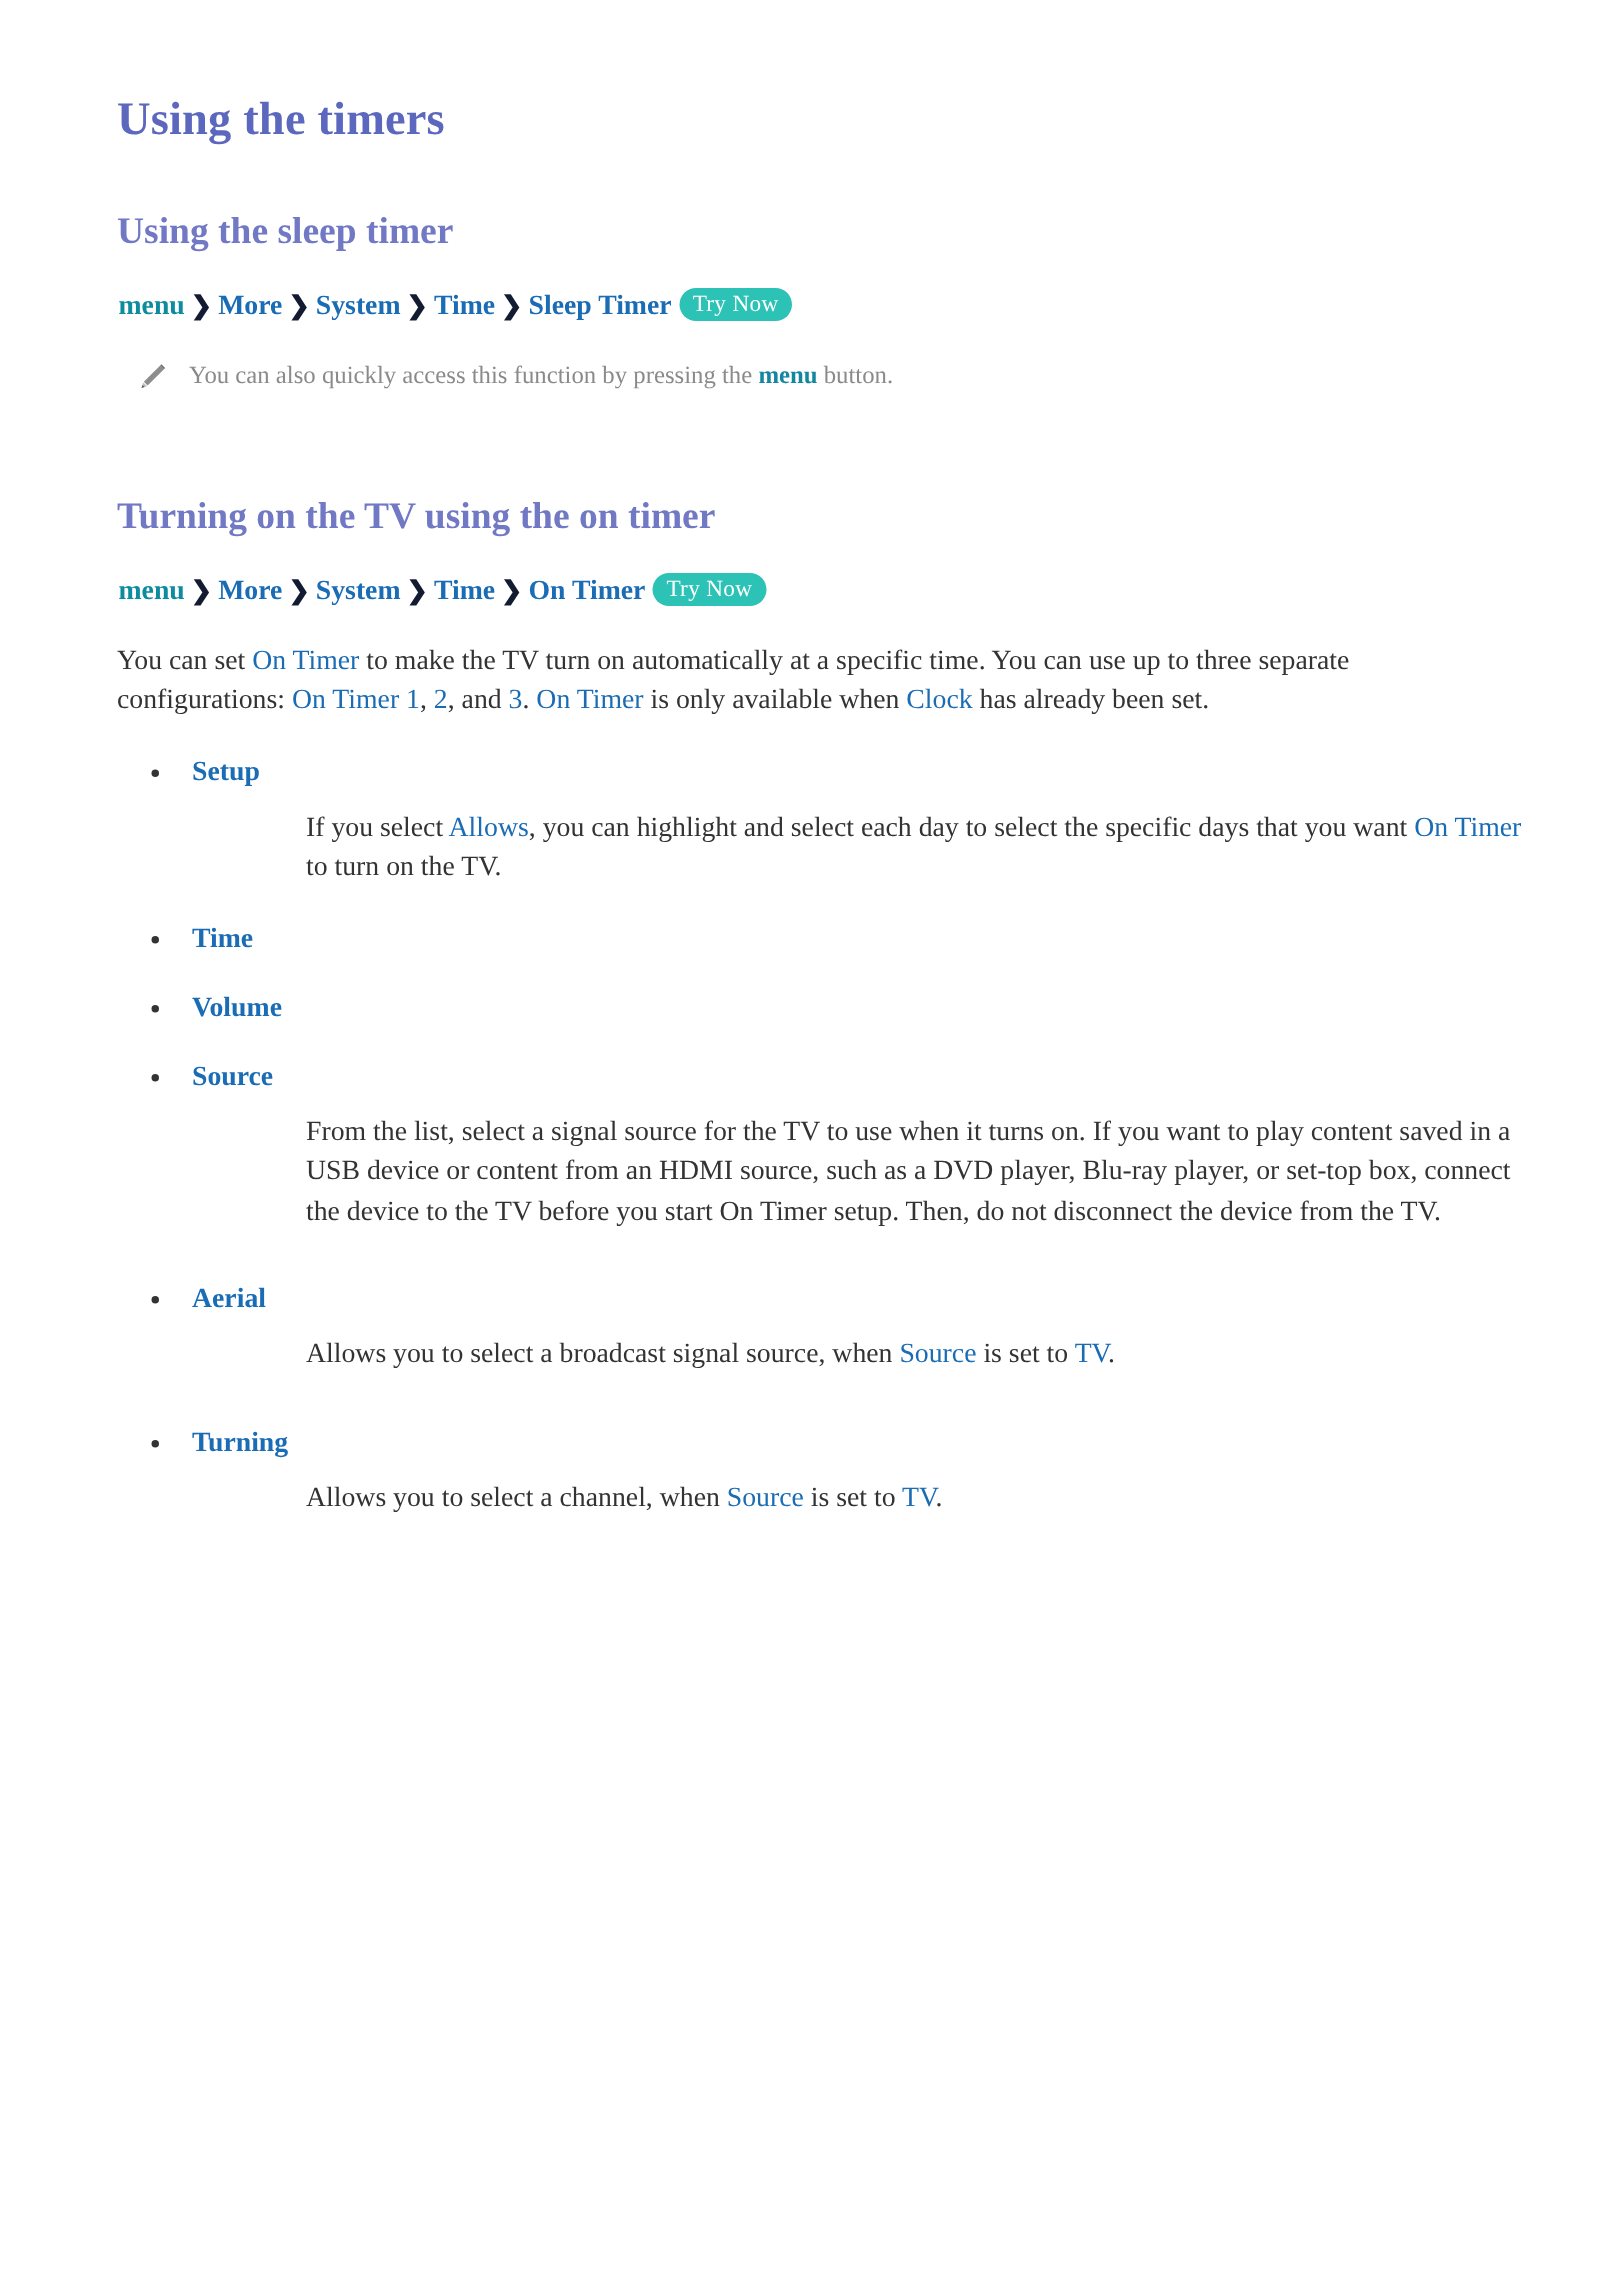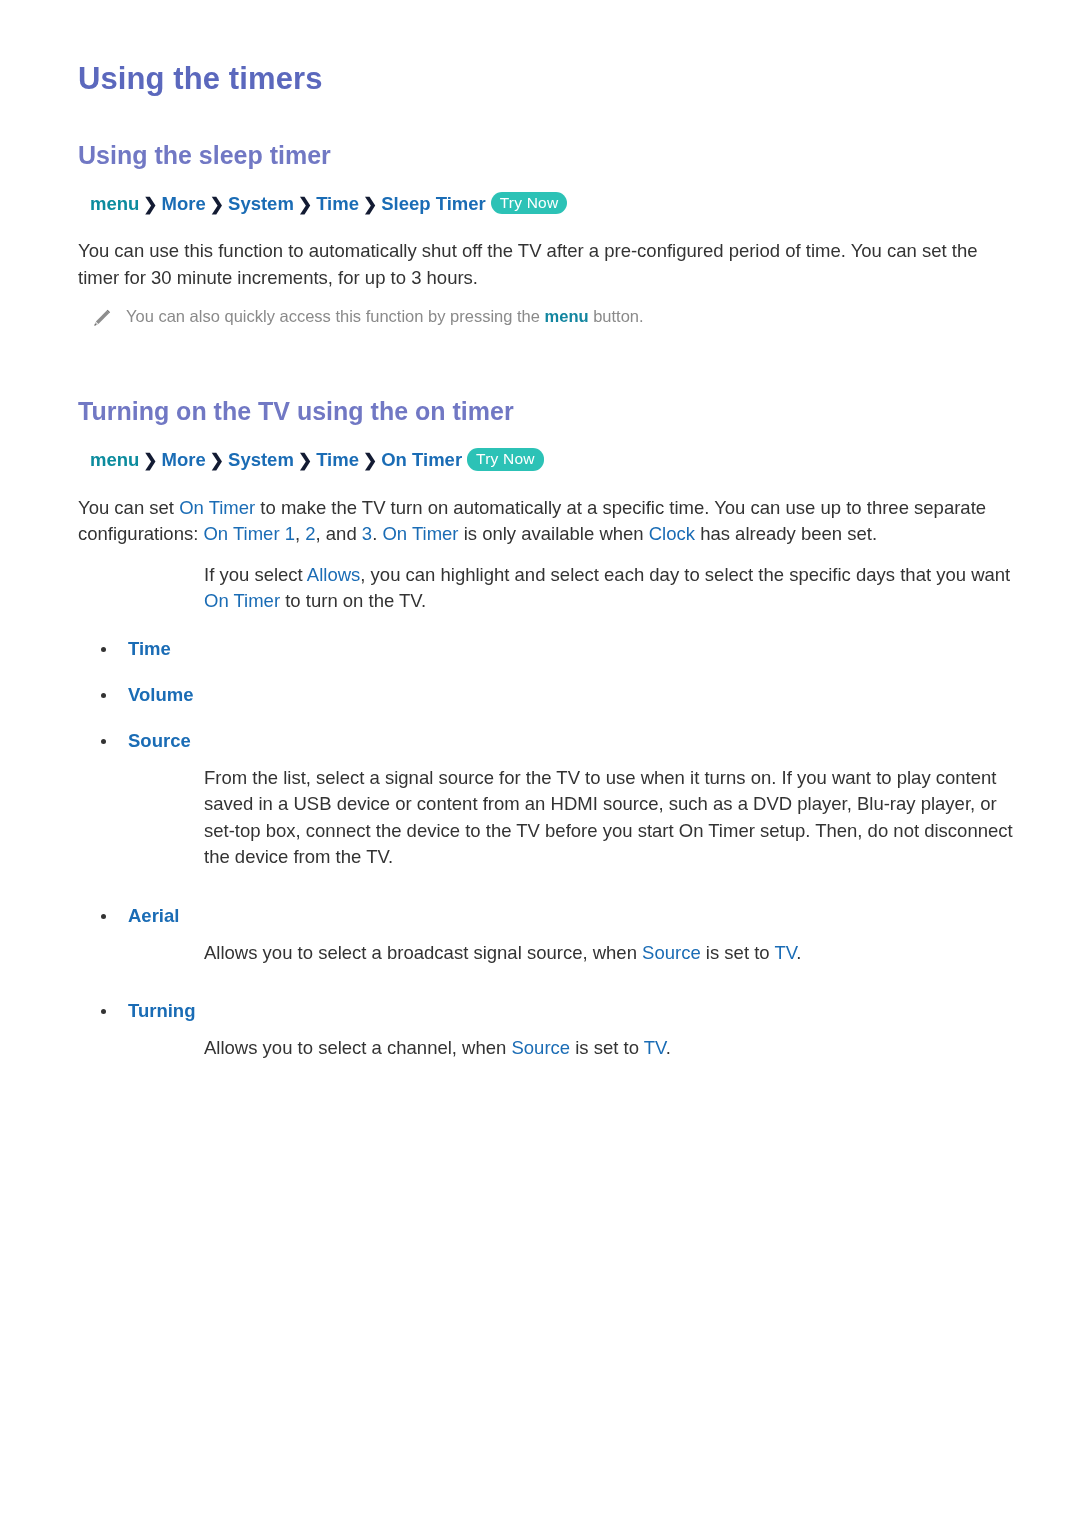--- a/index.html
+++ b/index.html
@@ -14,20 +14,21 @@
     color: #333333;
     -webkit-font-smoothing: antialiased;
   }
 
   .page {
     position: relative;
     width: 1080px;
     height: 1527px;
     box-sizing: border-box;
     padding: 62px 60px 0 78px;
+    font-family: Liberation Serif, serif;
   }
 
   
   .doc-title {
     font-size: 31px;
     font-weight: bold;
     color: #5b68bd;
     letter-spacing: 0.1px;
     margin: 0 0 44px 0;
     line-height: 1.1;
@@ -41,21 +42,21 @@
   }
   .section-title.second {
     margin-top: 68px;
   }
 
   
   .breadcrumb {
     font-size: 18.5px;
     font-weight: bold;
     line-height: 1.3;
-    margin: 0 0 22px 12px;
+    margin: 0 0 22px 1px;
     white-space: nowrap;
   }
   .crumb-menu { color: #0c8c9e; }
   .crumb { color: #1a6cb5; }
   .crumb-sep {
     color: #131b33;
     font-weight: bold;
     padding: 0 4px;
     font-size: 17px;
   }
@@ -142,21 +143,20 @@
 <div class="page">
 
   <h1 class="doc-title">Using the timers</h1>
 
   <h2 class="section-title">Using the sleep timer</h2>
 
   <div class="breadcrumb">
     <span class="crumb-menu">menu</span><span class="crumb-sep">❯</span><span class="crumb">More</span><span class="crumb-sep">❯</span><span class="crumb">System</span><span class="crumb-sep">❯</span><span class="crumb">Time</span><span class="crumb-sep">❯</span><span class="crumb">Sleep Timer</span><span class="try-now">Try Now</span>
   </div>
 
-  <p class="body">You can use this function to automatically shut off the TV after a pre-configured period of time. You can set the timer for 30 minute increments, for up to 3 hours.</p>
 
   <div class="note">
     <span class="pencil-icon">
       <svg width="22" height="22" viewBox="0 0 22 22" xmlns="http://www.w3.org/2000/svg">
         <path d="M16.8 2.6 L19.3 5.1 L8.4 16.0 L5.9 13.5 Z" fill="#8d8d8d"></path>
         <path d="M17.6 1.8 L20.1 4.3 L19.3 5.1 L16.8 2.6 Z" fill="#6f6f6f"></path>
         <path d="M5.5 14.0 L8.0 16.5 L4.3 17.7 Z" fill="#bdbdbd"></path>
         <path d="M4.3 17.7 L5.0 15.6 L6.4 17.0 Z" fill="#5e5e5e"></path>
       </svg>
     </span>
@@ -164,20 +164,24 @@
   </div>
 
   <h2 class="section-title second">Turning on the TV using the on timer</h2>
 
   <div class="breadcrumb">
     <span class="crumb-menu">menu</span><span class="crumb-sep">❯</span><span class="crumb">More</span><span class="crumb-sep">❯</span><span class="crumb">System</span><span class="crumb-sep">❯</span><span class="crumb">Time</span><span class="crumb-sep">❯</span><span class="crumb">On Timer</span><span class="try-now">Try Now</span>
   </div>
 
   <p class="body"><span>You can set </span><span class="hl">On Timer</span><span> to make the TV turn on automatically at a specific time. You can use up to three separate configurations: </span><span class="hl">On Timer 1</span><span>, </span><span class="hl">2</span><span>, and </span><span class="hl">3</span><span>. </span><span class="hl">On Timer</span><span> is only available when </span><span class="hl">Clock</span><span> has already been set.</span></p>
 
+  <div class="bullet-item">
+    <span class="bullet-dot"></span>
+    <span class="bullet-label">Setup</span>
+  </div>
   <div class="bullet-body">
     <p class="body"><span>If you select </span><span class="hl">Allows</span><span>, you can highlight and select each day to select the specific days that you want </span><span class="hl">On Timer</span><span> to turn on the TV.</span></p>
   </div>
 
   <div class="bullet-item">
     <span class="bullet-dot"></span>
     <span class="bullet-label">Time</span>
   </div>
 
   <div class="bullet-item">

